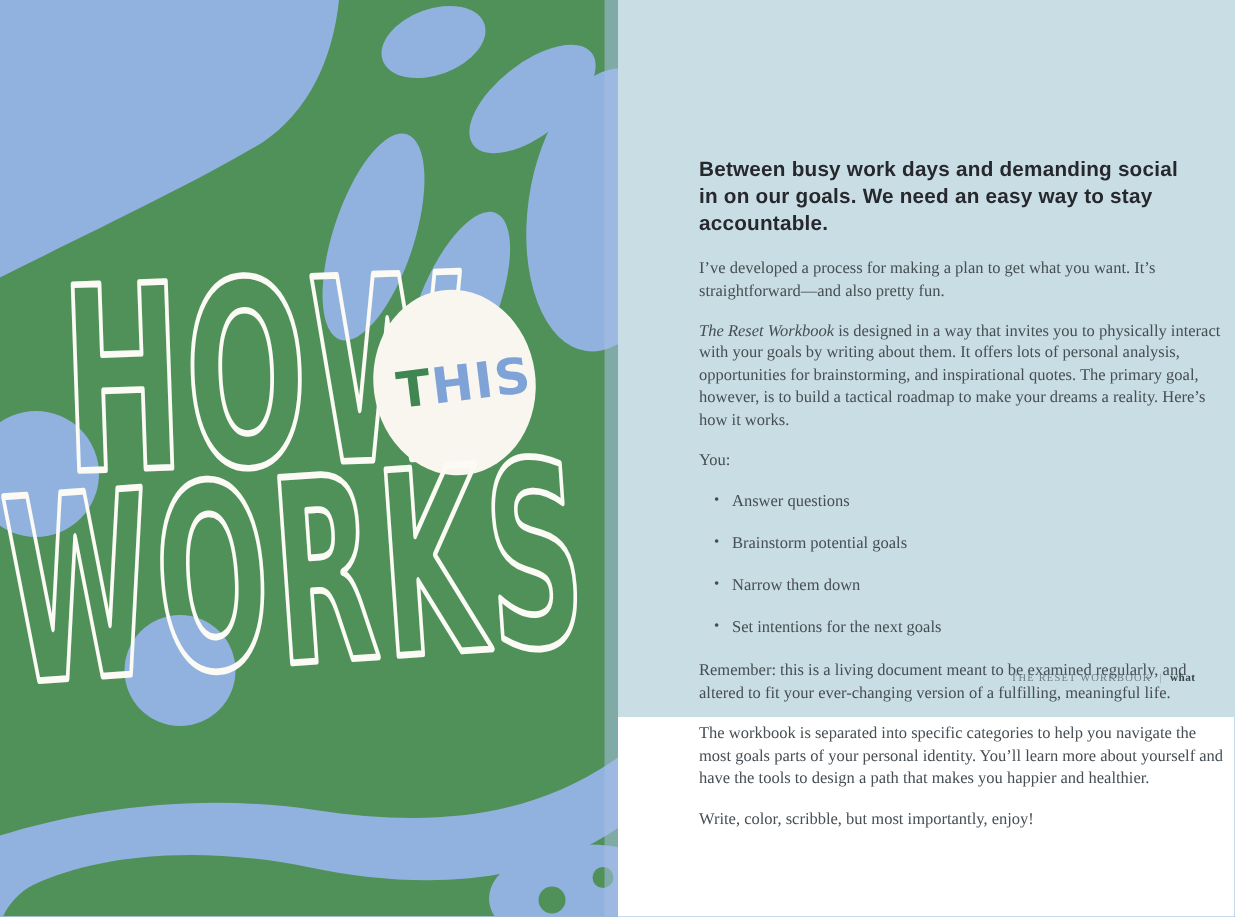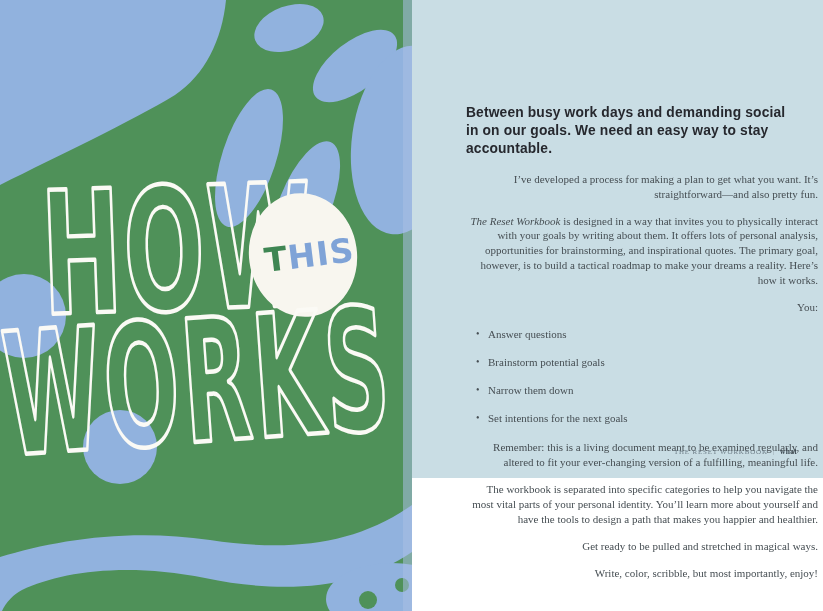--- a/index.html
+++ b/index.html
@@ -18,21 +18,21 @@
   .content{
     position:absolute;left:54px;top:104px;width:352px;
   }
   .heading{
     font-family:"Liberation Sans",sans-serif;
     font-weight:700;font-size:13.8px;line-height:1.32;
     color:#26282e;letter-spacing:.15px;margin:0 0 13px 0;
   }
   .body-copy{font-family:"Liberation Serif","DejaVu Serif",serif;
     color:#464e53;font-size:11px;line-height:1.36;}
-  .body-copy p{margin:0 0 12px 0;text-align:right;}
+  .body-copy p{margin:0 0 12px 0;}
   .body-copy p.tight{margin-bottom:12px;}
   .body-copy em{font-style:italic;}
   ul.steps{list-style:none;margin:2px 0 14px 0;padding:0 0 0 22px;}
   ul.steps li{position:relative;margin:0 0 13px 0;}
   ul.steps li::before{
     content:"•";position:absolute;left:-12px;top:0;font-size:10px;color:#464e53;
   }
   .footer{
     position:absolute;right:26px;bottom:22px;
     font-family:"Liberation Serif","DejaVu Serif",serif;
@@ -129,22 +129,21 @@
         <p class="tight">You:</p>
 
         <ul class="steps">
           <li>Answer questions</li>
           <li>Brainstorm potential goals</li>
           <li>Narrow them down</li>
           <li>Set intentions for the next goals</li>
         </ul>
 
         <p>Remember: this is a living document meant to be examined regularly, and altered to fit your ever-changing version of a fulfilling, meaningful life.</p>
-        <p>The workbook is separated into specific categories to help you navigate the most vital parts of your personal identity. You’ll learn more about yourself and have the tools to design a path that makes you happier and healthier.</p>
-        <p>Get ready to be pulled and stretched in magical ways.</p>
+        <p>The workbook is separated into specific categories to help you navigate the most goals parts of your personal identity. You’ll learn more about yourself and have the tools to design a path that makes you happier and healthier.</p>
         <p>Write, color, scribble, but most importantly, enjoy!</p>
       </div>
     </div>
 
     <div class="footer">
       <span>THE RESET WORKBOOK</span>
       <span class="sep">|</span>
       <span class="pageno">what</span>
     </div>
   </div>

